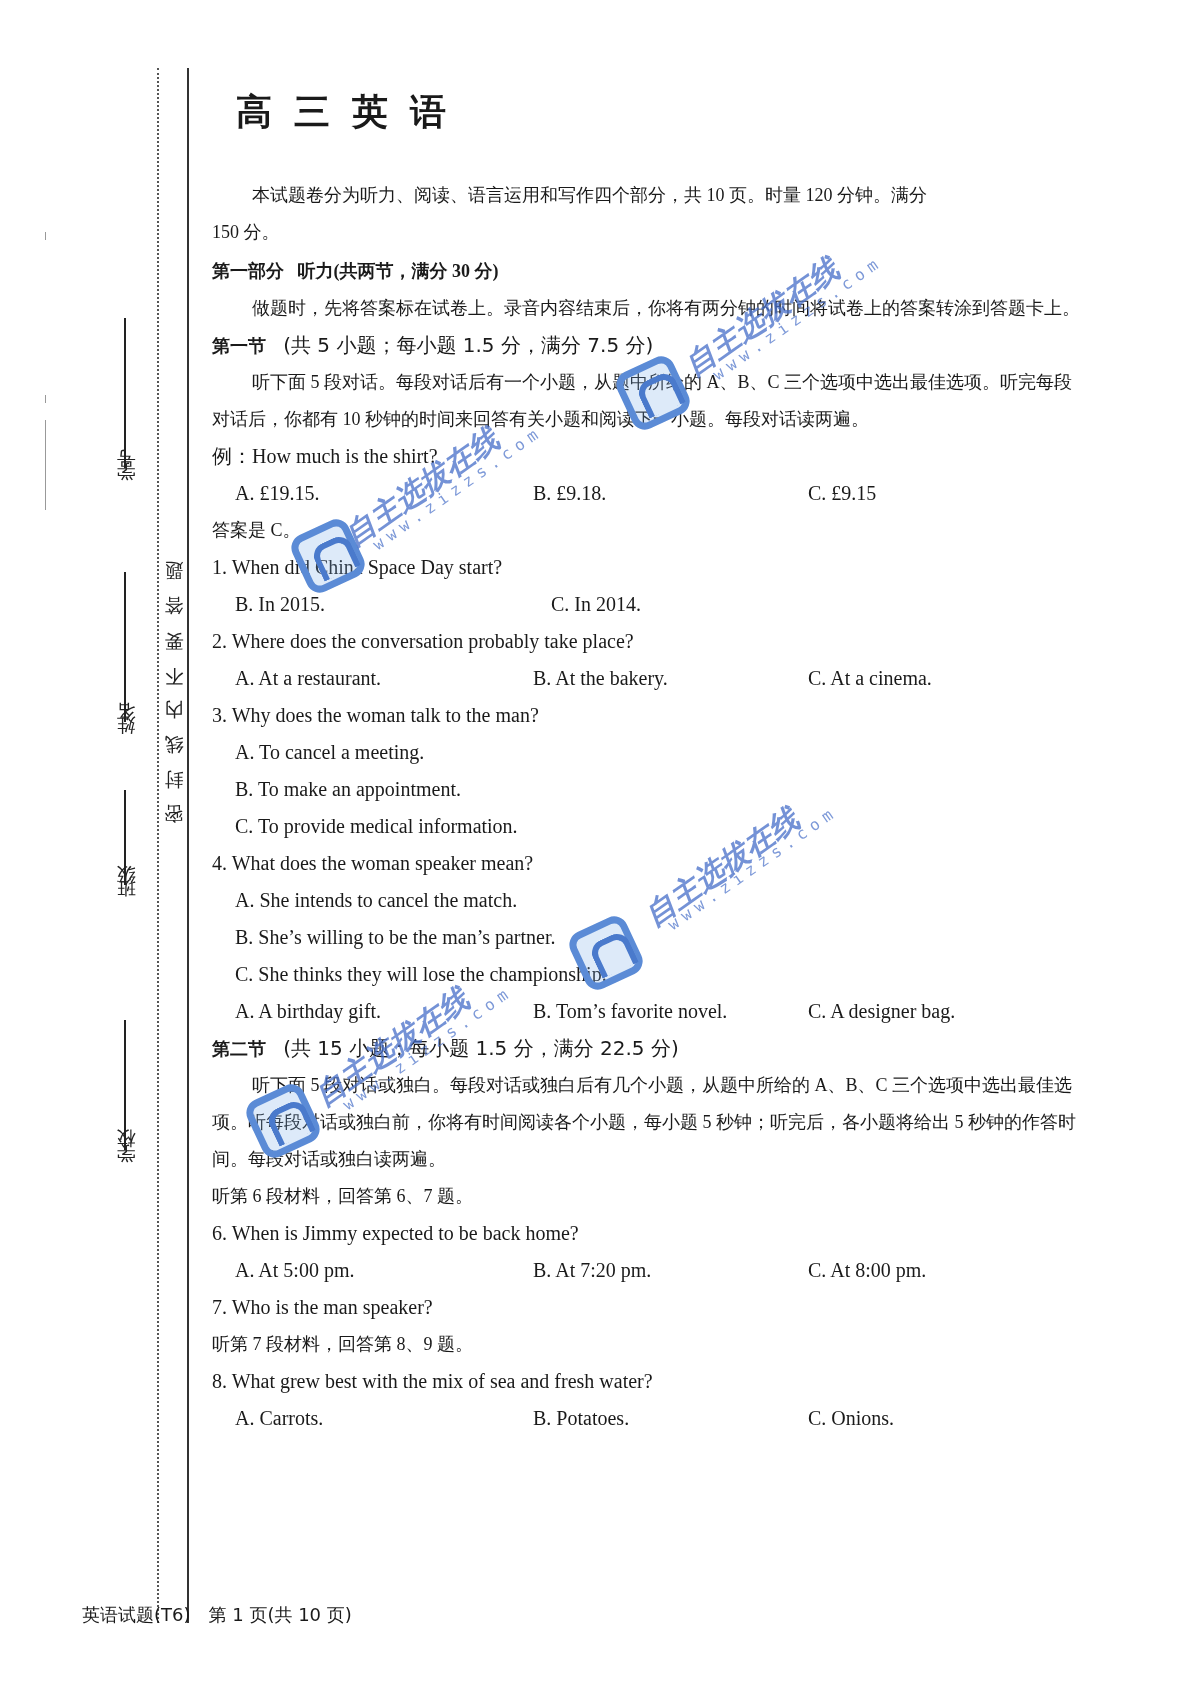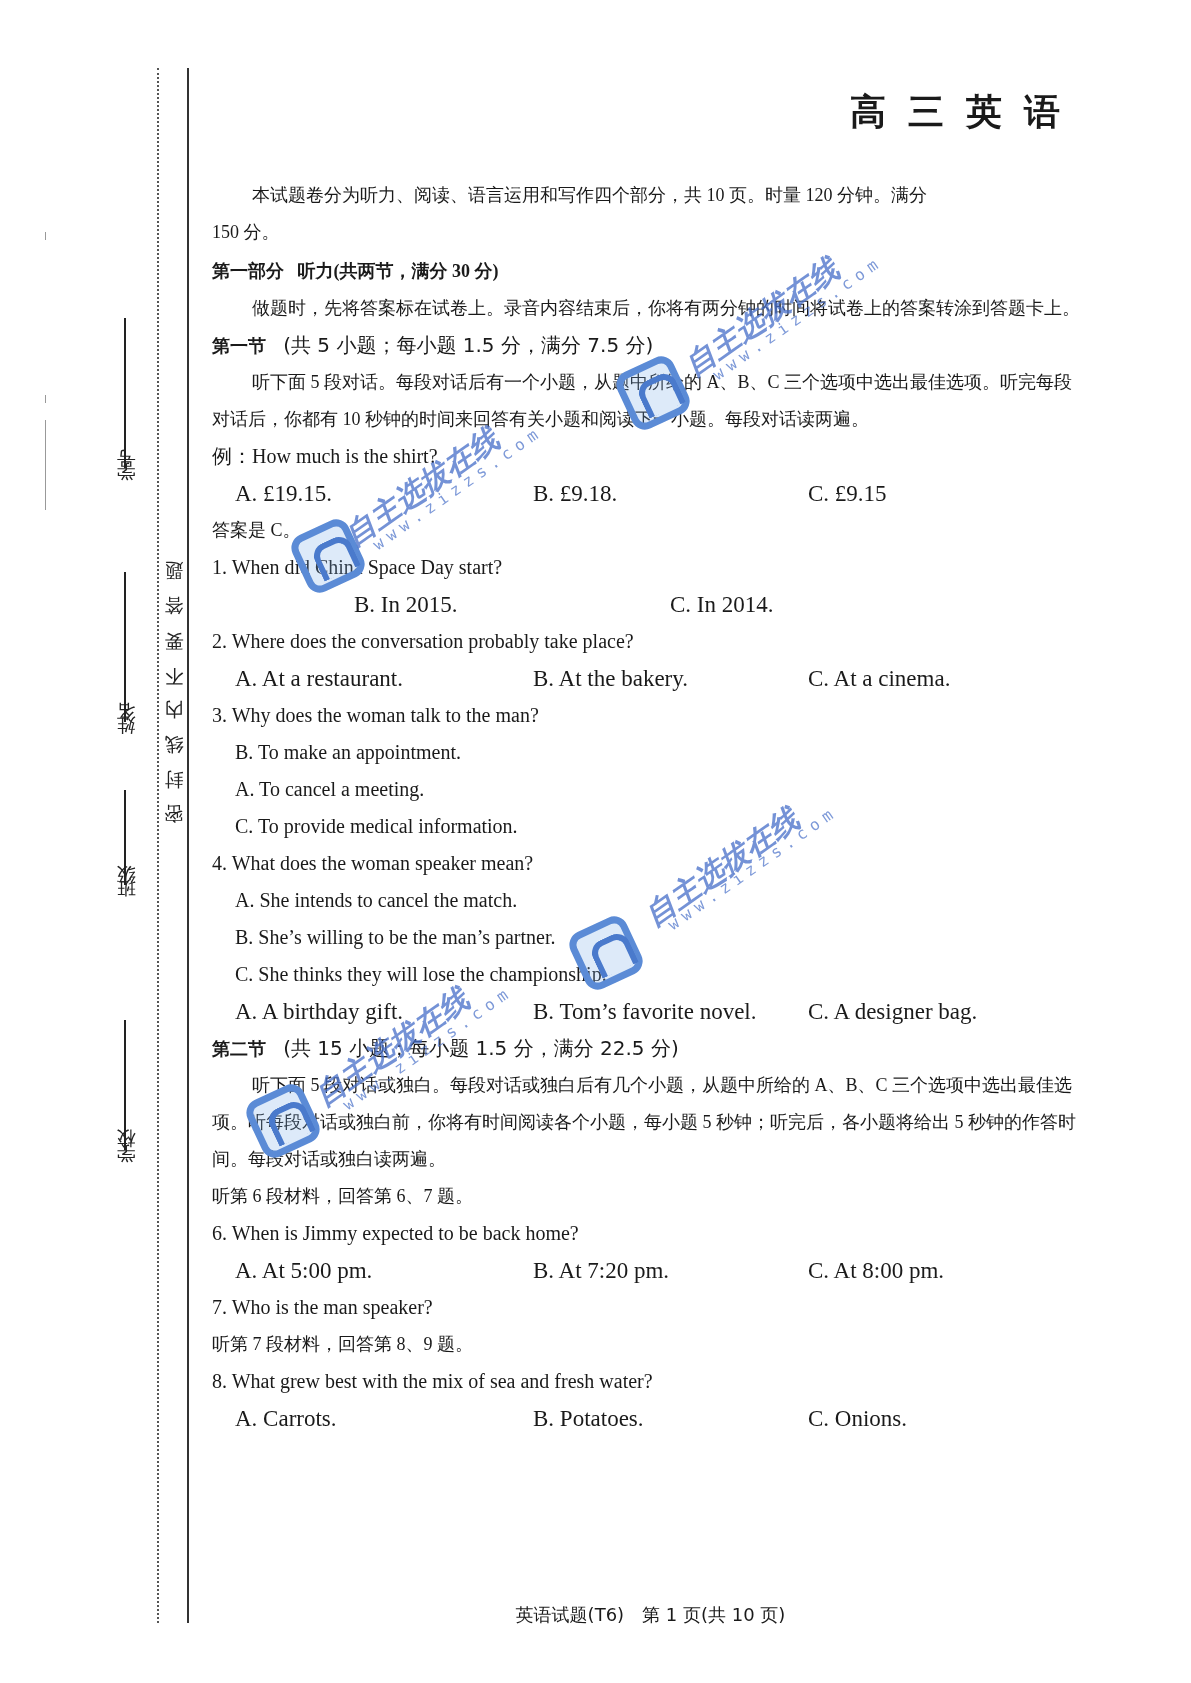--- a/index.html
+++ b/index.html
@@ -17,35 +17,35 @@
                          font-family: "DejaVu Sans", sans-serif; font-size: 19px;
                          letter-spacing: 14px; color: #222; }
   .margin-field .blank { width: 0; border-left: 2px solid #222; }
   .seal-text { position: absolute; left: 164px; top: 595px; display: flex; flex-direction: column;
                gap: 35px; font-family: "DejaVu Sans", sans-serif; font-size: 19px; color: #222; }
   .seal-text span { writing-mode: vertical-rl; transform: rotate(180deg); line-height: 1; }
   .tick-mark { position: absolute; left: 45px; width: 0; border-left: 1px solid #999; }
 
   
   .content { position: absolute; left: 212px; top: 88px; width: 870px; }
-  .title { text-align: right; font-family: "DejaVu Sans", sans-serif; font-weight: bold;
+  .title { text-align: left; font-family: "DejaVu Sans", sans-serif; font-weight: bold;
            font-size: 36px; letter-spacing: 22px; margin: 0 0 40px 0; padding-left: 24px; }
   .p { font-size: 19.5px; line-height: 37px; margin: 0; }
   .indent { text-indent: 40px; }
   .cn { font-family: Liberation Serif, serif; font-size: 18px; }
   .sec-head { font-family: "DejaVu Sans", sans-serif; font-size: 18px; line-height: 37px; }
   .sec-head b { font-weight: bold; }
   .sec-head .sub { font-size: 20px; }
   .q { font-size: 20px; line-height: 37px; margin: 0; }
-  .opts { display: flex; font-size: 23px; line-height: 37px; padding-left: 23px; justify-content: center; }
+  .opts { display: flex; font-size: 20px; line-height: 37px; padding-left: 23px; }
   .opts .o { width: 292px; }
   .opts .o:nth-child(2) { width: 293px; margin-left: 24px; }
   .opt-line { font-size: 20px; line-height: 37px; padding-left: 23px; }
-  .footer { position: absolute; top: 1603px; left: 0; width: 1191px; text-align: center;
-            font-family: "DejaVu Sans", sans-serif; font-size: 18px; padding-left: 110px; box-sizing: border-box; }
+  .footer { position: absolute; top: 1603px; left: 0; width: 1191px; 
+            font-family: "DejaVu Sans", sans-serif; font-size: 18px; padding-left: 82px; box-sizing: border-box; }
 
   
   .wm { position: absolute; pointer-events: none; }
   .wm-logo { width: 62px; height: 62px; border: 7px solid #5b8bd6; border-radius: 14px;
              background: rgba(120,170,230,0.25); box-sizing: border-box;
              transform: rotate(-25deg); position: absolute; }
   .wm-logo::after { content: ""; position: absolute; left: 10px; top: 10px; width: 28px; height: 30px;
                     border: 6px solid #4a7acc; border-radius: 14px 14px 0 0; border-bottom: none; }
   .wm-text { position: absolute; color: rgba(70,110,200,0.75); font-family: "DejaVu Sans", sans-serif;
              font-weight: bold; font-size: 30px; transform: rotate(-35deg); transform-origin: left bottom;
@@ -123,22 +123,22 @@
   </div>
 
   <p class="q">2. Where does the conversation probably take place?</p>
   <div class="opts">
     <span class="o">A. At a restaurant.</span>
     <span class="o">B. At the bakery.</span>
     <span class="o">C. At a cinema.</span>
   </div>
 
   <p class="q">3. Why does the woman talk to the man?</p>
+  <div class="opt-line">A. To cancel a meeting.</div>
   <div class="opt-line">B. To make an appointment.</div>
-  <div class="opt-line">A. To cancel a meeting.</div>
   <div class="opt-line">C. To provide medical information.</div>
 
   <p class="q">4. What does the woman speaker mean?</p>
   <div class="opt-line">A. She intends to cancel the match.</div>
   <div class="opt-line">B. She’s willing to be the man’s partner.</div>
   <div class="opt-line">C. She thinks they will lose the championship.</div>
 
   <div class="opts">
     <span class="o">A. A birthday gift.</span>
     <span class="o">B. Tom’s favorite novel.</span>

